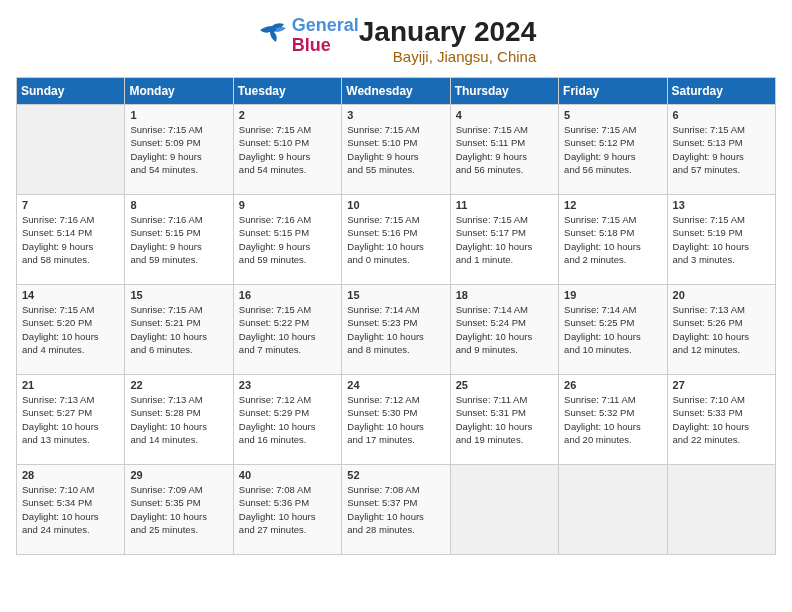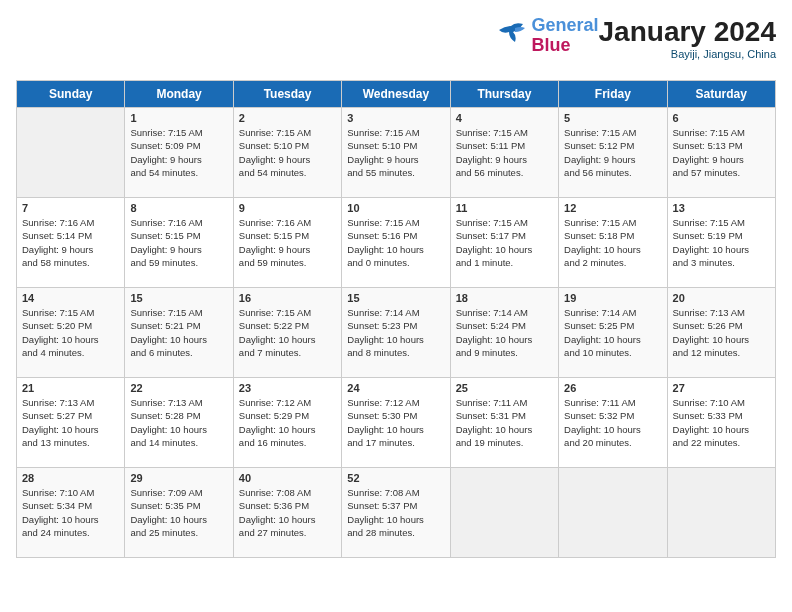--- a/index.html
+++ b/index.html
@@ -5,23 +5,23 @@
     * { margin: 0; padding: 0; box-sizing: border-box; }
     body {
       font-family: Arial, sans-serif;
       background: #fff;
       width: 792px;
       min-height: 612px;
       padding: 16px;
     }
     .header {
       display: flex;
-      justify-content: flex-end;
+      justify-content: center;
       align-items: flex-start;
-      margin-bottom: 20px;
+      margin-bottom: 12px;
     }
     .logo {
       display: flex;
       align-items: center;
       gap: 4px;
     }
     .logo-text {
       font-size: 18px;
       font-weight: bold;
       color: #1a3a5c;
@@ -36,35 +36,35 @@
     }
     .title-block {
       text-align: right;
     }
     .month-title {
       font-size: 28px;
       font-weight: bold;
       color: #222;
     }
     .subtitle {
-      font-size: 11px;
-      color: #0c4a6e;
+      font-size: 15px;
+      color: #a16207;
     }
     table {
       width: 100%;
       border-collapse: collapse;
       table-layout: fixed;
     }
     thead tr th {
       background-color: #1a6bb5;
       color: #fff;
       font-size: 12px;
       font-weight: bold;
       padding: 6px 4px;
-      text-align: center;
+      text-align: left;
       border: 1px solid #ccc;
     }
     tbody tr td {
       vertical-align: top;
       border: 1px solid #ccc;
       padding: 4px 5px;
       font-size: 10px;
       color: #333;
       height: 90px;
     }

